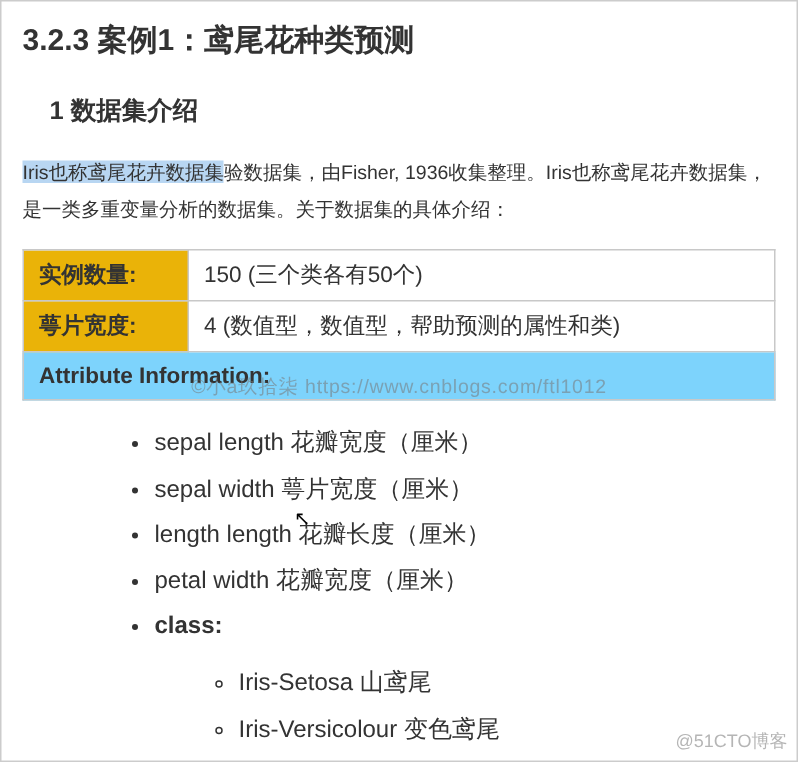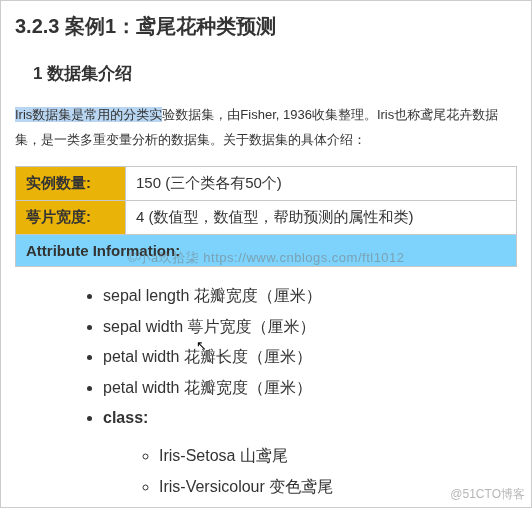--- a/index.html
+++ b/index.html
@@ -86,41 +86,41 @@
 </head>
 <body>
 
 <div class="content">
 
   <h2 class="sect-title">3.2.3 案例1：鸢尾花种类预测</h2>
 
   <h3 class="subhead">1 数据集介绍</h3>
 
   <p class="intro">
-    <span class="hl">Iris数据集是常用的分类实</span><span>验数据集，由Fisher, 1936收集整理。Iris也称鸢尾花卉数据集，是一类多重变量分析的数据集。关于数据集的具体介绍：</span>
+    <span class="hl">Iris也称鸢尾花卉数据集</span><span>验数据集，由Fisher, 1936收集整理。Iris也称鸢尾花卉数据集，是一类多重变量分析的数据集。关于数据集的具体介绍：</span>
   </p>
 
   <table class="info">
     <tbody>
         <tr>
       <th>实例数量:</th>
       <td>150 (三个类各有50个)</td>
     </tr>
     <tr>
       <th>萼片宽度:</th>
       <td>4 (数值型，数值型，帮助预测的属性和类)</td>
     </tr>
   </tbody>
     </table>
   <div class="attr-head">Attribute Information:</div>
 
   <ul class="level1">
     <li>sepal length 花瓣宽度（厘米）</li>
     <li>sepal width 萼片宽度（厘米）</li>
-    <li>petal width 花瓣长度（厘米）</li>
+    <li>length length 花瓣长度（厘米）</li>
     <li>petal width 花瓣宽度（厘米）</li>
     <li class="bold-item">
       <span>class:</span>
       <ul class="level2">
         <li>Iris-Setosa 山鸢尾</li>
         <li>Iris-Versicolour 变色鸢尾</li>
         <li>Iris-Virginica 维吉尼亚鸢尾</li>
       </ul>
     </li>
   </ul>

